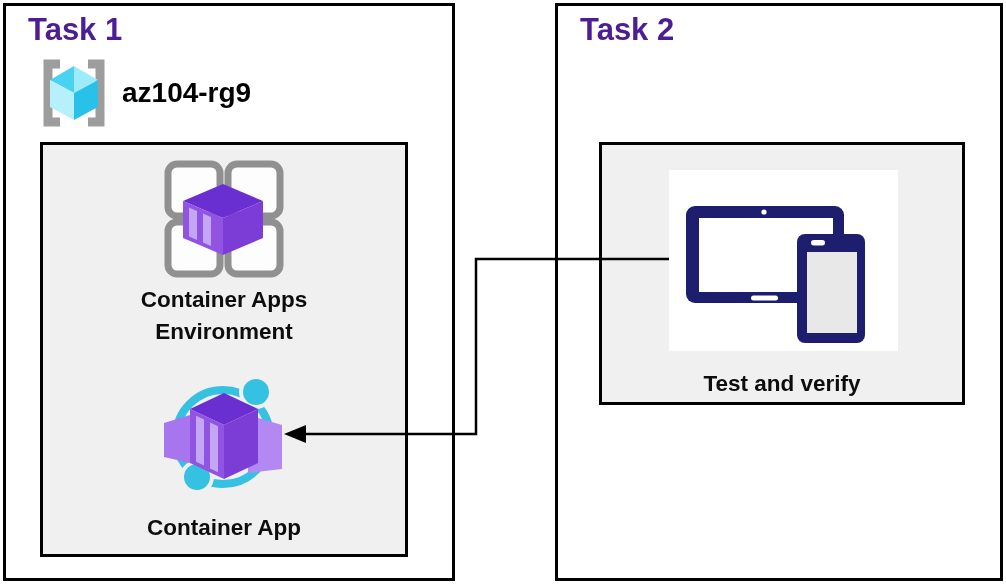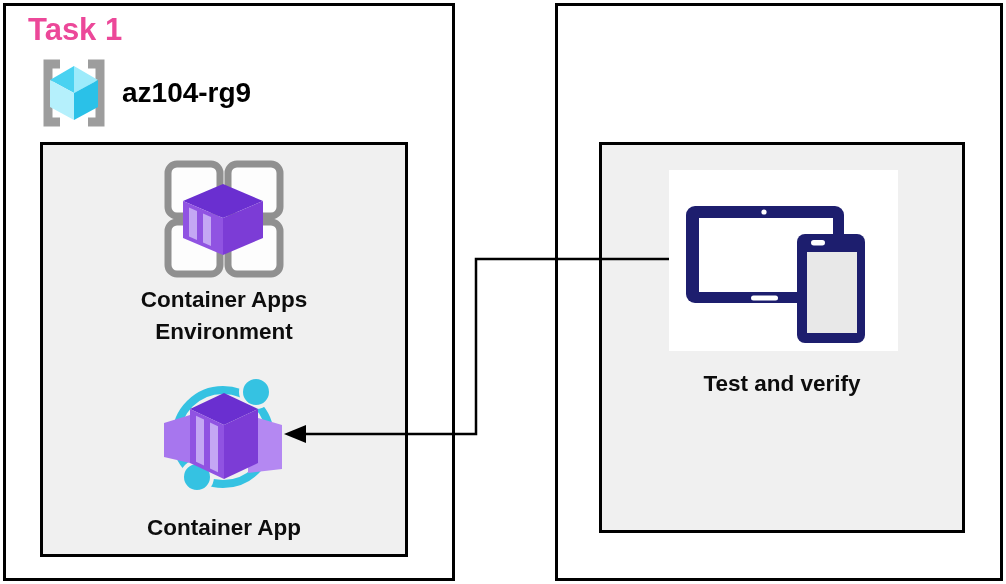--- a/index.html
+++ b/index.html
@@ -3,26 +3,26 @@
 <meta charset="utf-8">
 <style>
   html,body{margin:0;padding:0;background:#fff;}
   .canvas{position:relative;width:1006px;height:584px;background:#fff;
           font-family:"Liberation Sans",sans-serif;overflow:hidden;}
   .task-box{position:absolute;top:3px;height:578px;background:#fff;
             border:3px solid #000;box-sizing:border-box;}
   #task1{left:3px;width:452px;}
   #task2{left:555px;width:448px;}
   .task-title{position:absolute;left:22px;top:6px;margin:0;font-size:31px;
-              font-weight:bold;color:#ec4899;line-height:1.15;}
+              font-weight:bold;color:#4c1d95;line-height:1.15;}
   .rg-row{position:absolute;left:26px;top:50px;display:flex;align-items:center;gap:6px;}
   .rg-name{font-size:28px;font-weight:bold;color:#000;}
   .inner-box{position:absolute;background:#f0f0f0;border:3px solid #000;box-sizing:border-box;}
   #inner1{left:34px;top:136px;width:368px;height:415px;}
-  #inner2{left:41px;top:136px;width:366px;height:391px;}
+  #inner2{left:41px;top:136px;width:366px;height:263px;}
   .figure{position:absolute;left:0;right:0;display:flex;flex-direction:column;
           align-items:center;margin:0;}
   #fig-env{top:12px;}
   #fig-app{top:232px;gap:12px;}
   .caption{font-weight:bold;color:#0d0d0d;font-size:22.5px;line-height:32px;
            text-align:center;width:280px;margin-top:3px;}
   .device-panel{position:absolute;left:67px;top:25px;width:229px;height:181px;background:#fff;}
   #caption-test{position:absolute;left:0;right:0;top:220px;display:flex;justify-content:center;}
   .connector{position:absolute;left:0;top:0;z-index:20;pointer-events:none;}
 </style>
@@ -84,20 +84,21 @@
             <polygon points="50,45.4 58,49.2 58,95.2 50,91.4" fill="#c4a7f4"></polygon>
           </g>
         </svg>
         <figcaption class="caption">Container App</figcaption>
       </figure>
 
     </div>
   </section>
 
   <section class="task-box" id="task2">
+    <h2 class="task-title">Task 2</h2>
 
     <div class="inner-box" id="inner2">
 
       <div class="device-panel">
         <svg width="229" height="181" viewBox="0 0 229 181">
           <g>
             <rect x="17" y="36" width="158" height="97" rx="9" fill="#1d1e6e"></rect>
             <rect x="30" y="48" width="134" height="74" fill="#ffffff"></rect>
             <circle cx="95" cy="42" r="2.6" fill="#ffffff"></circle>
             <rect x="82" y="125.5" width="27" height="5" rx="2.5" fill="#ffffff"></rect>

